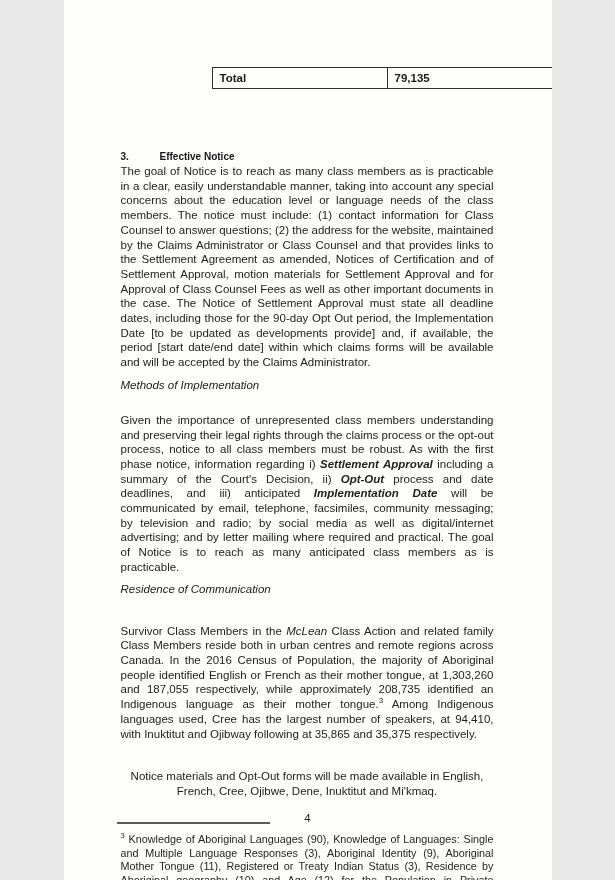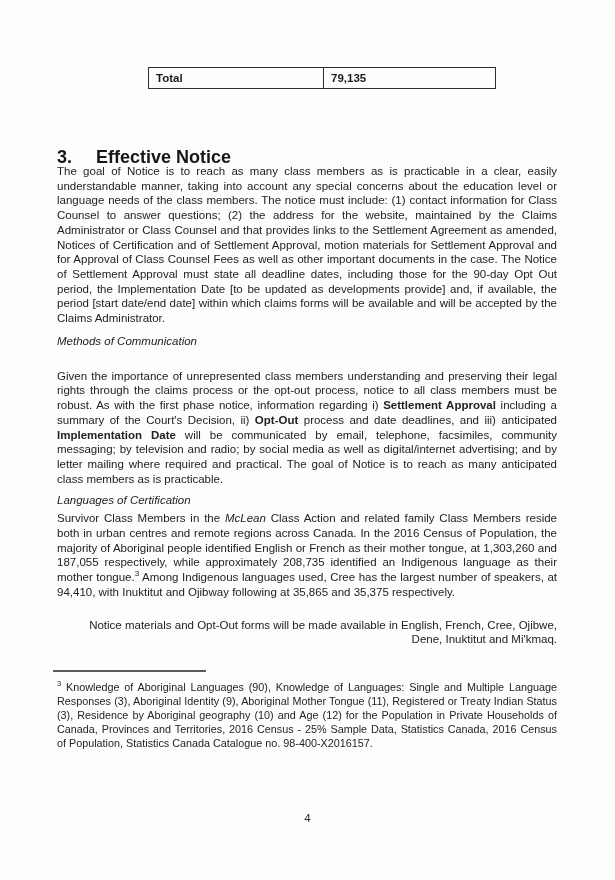--- a/index.html
+++ b/index.html
@@ -2,21 +2,21 @@
 <html><head>
 <meta charset="utf-8">
 <style>
   html, body {
     margin: 0;
     padding: 0;
     background: #e8e8e8;
   }
   .page {
     position: relative;
-    width: 615px;
+    width: 488px;
     height: 880px;
     margin: 0 auto;
     background: #fdfdfc;
     color: #1e1e1e;
     font-family: "Liberation Sans", sans-serif;
     overflow: hidden;
     box-sizing: border-box;
     padding: 0 58px 0 57px;
   }
 
@@ -33,21 +33,21 @@
     font-weight: bold;
     padding: 3px 2px 3px 7px;
     line-height: 14px;
     color: #1a1a1a;
   }
   .doc-table td.cell-label { width: 165px; }
   .doc-table td.cell-value { width: 162px; margin-top: 44px; }
 
   
   .heading {
-    font-size: 18px;
+    font-size: 10px;
     font-weight: bold;
     color: #161616;
     line-height: 14px;
   }
   .heading-3 { margin-top: 61px; }
   .heading-4 { margin-top: 22px; }
   .h-num {
     display: inline-block;
     width: 39px;
   }
@@ -55,23 +55,23 @@
   
   .body-para {
     margin: 0;
     font-size: 11.5px;
     line-height: 14.7px;
     text-align: justify;
     color: #222;
   }
   .intro   { }
   .methods { margin-top: 21px; }
-  .langs   { margin-top: 4px; }
-  .langs2  { margin-top: 18px; text-align: right; }
-  .b { font-weight: bold; }
+  .langs   { margin-top: 28px; }
+  .langs2  { margin-top: 28px; text-align: center; }
+  .b { font-weight: bold; font-style: italic; }
   .i { font-style: italic; }
   sup.fn-ref {
     font-size: 8px;
     line-height: 0;
     vertical-align: super;
   }
 
   .sub-heading {
     margin: 0;
     font-size: 11.5px;
@@ -127,25 +127,25 @@
       </tr>
     </tbody>
   </table>
 
   <div class="heading heading-3">
     <span class="h-num">3.</span><span class="h-title">Effective Notice</span>
   </div>
 
   <p class="body-para intro">The goal of Notice is to reach as many class members as is practicable in a clear, easily understandable manner, taking into account any special concerns about the education level or language needs of the class members. The notice must include: (1) contact information for Class Counsel to answer questions; (2) the address for the website, maintained by the Claims Administrator or Class Counsel and that provides links to the Settlement Agreement as amended, Notices of Certification and of Settlement Approval, motion materials for Settlement Approval and for Approval of Class Counsel Fees as well as other important documents in the case. The Notice of Settlement Approval must state all deadline dates, including those for the 90-day Opt Out period, the Implementation Date [to be updated as developments provide] and, if available, the period [start date/end date] within which claims forms will be available and will be accepted by the Claims Administrator.</p>
 
-  <p class="sub-heading sub-methods">Methods of Communication</p>
+  <p class="sub-heading sub-methods">Methods of Implementation</p>
 
   <p class="body-para methods"><span>Given the importance of unrepresented class members understanding and preserving their legal rights through the claims process or the opt-out process, notice to all class members must be robust. As with the first phase notice, information regarding i) </span><span class="b">Settlement Approval</span><span> including a summary of the Court's Decision, ii) </span><span class="b">Opt-Out</span><span> process and date deadlines, and iii) anticipated </span><span class="b">Implementation Date</span><span> will be communicated by email, telephone, facsimiles, community messaging; by television and radio; by social media as well as digital/internet advertising; and by letter mailing where required and practical. The goal of Notice is to reach as many anticipated class members as is practicable.</span></p>
 
-  <p class="sub-heading sub-langs">Languages of Certification</p>
+  <p class="sub-heading sub-langs">Residence of Communication</p>
 
   <p class="body-para langs"><span>Survivor Class Members in the </span><span class="i">McLean</span><span> Class Action and related family Class Members reside both in urban centres and remote regions across Canada. In the 2016 Census of Population, the majority of Aboriginal people identified English or French as their mother tongue, at 1,303,260 and 187,055 respectively, while approximately 208,735 identified an Indigenous language as their mother tongue.</span><sup class="fn-ref">3</sup><span> Among Indigenous languages used, Cree has the largest number of speakers, at 94,410, with Inuktitut and Ojibway following at 35,865 and 35,375 respectively.</span></p>
 
   <p class="body-para langs2">Notice materials and Opt-Out forms will be made available in English, French, Cree, Ojibwe, Dene, Inuktitut and Mi'kmaq.</p>
 
 
   <hr class="footnote-rule">
 
   <p class="footnote"><sup>3</sup><span> Knowledge of Aboriginal Languages (90), Knowledge of Languages: Single and Multiple Language Responses (3), Aboriginal Identity (9), Aboriginal Mother Tongue (11), Registered or Treaty Indian Status (3), Residence by Aboriginal geography (10) and Age (12) for the Population in Private Households of Canada, Provinces and Territories, 2016 Census - 25% Sample Data, Statistics Canada, 2016 Census of Population, Statistics Canada Catalogue no. 98-400-X2016157.</span></p>
 

